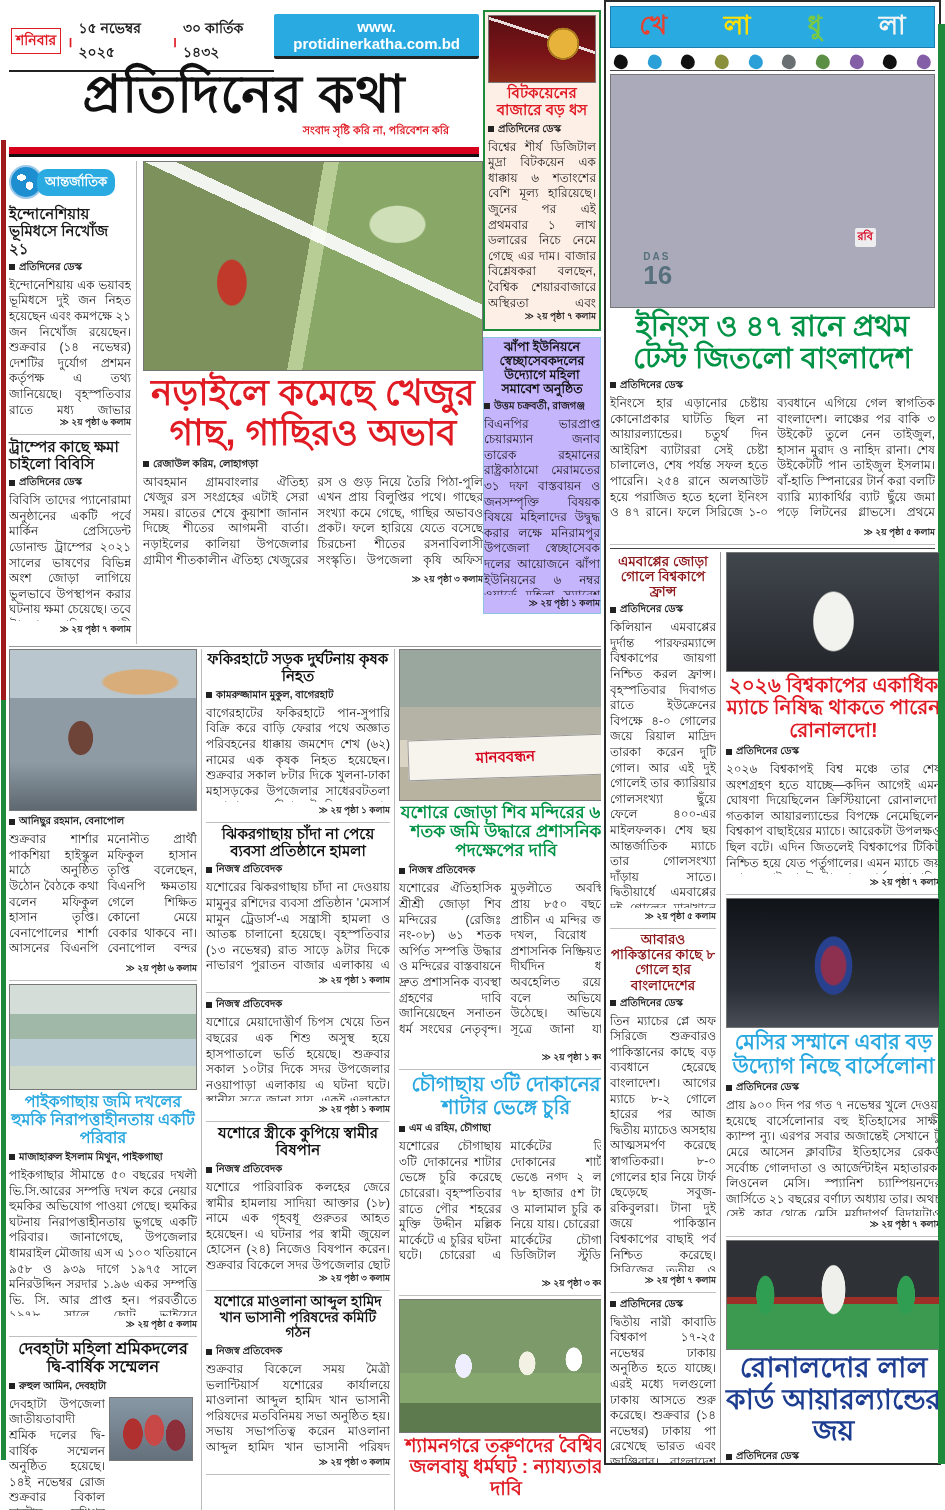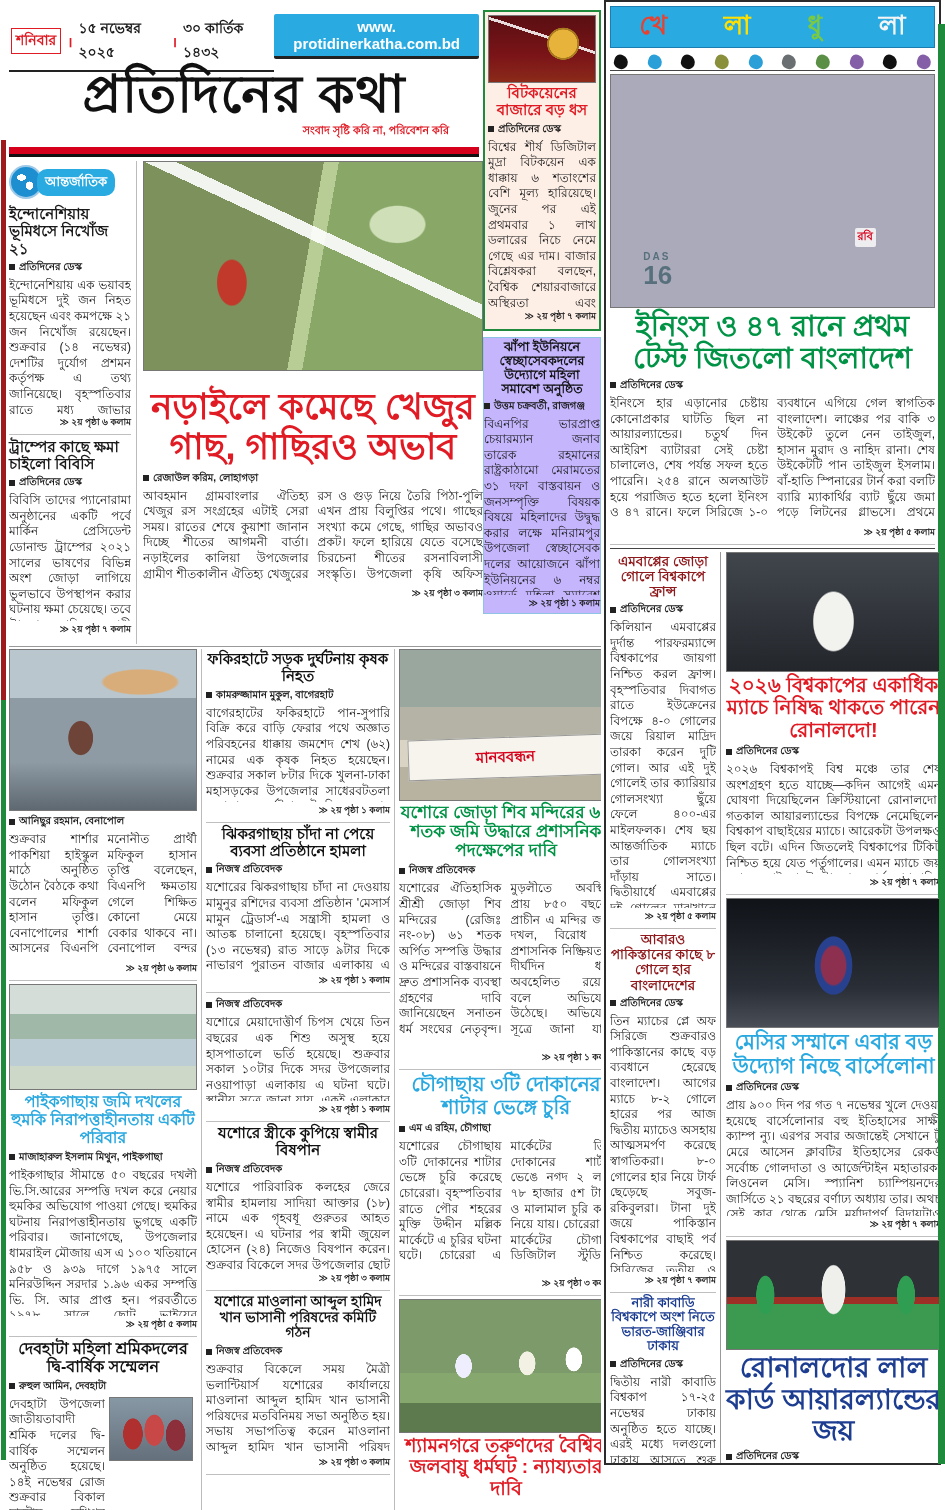--- a/index.html
+++ b/index.html
@@ -177,21 +177,21 @@
                     <span class="sq"></span>
                     <span>প্রতিদিনের ডেস্ক</span>
                   </div>
                 <div class="bd" style="height:128px">বিবিসি তাদের প্যানোরামা অনুষ্ঠানের একটি পর্বে মার্কিন প্রেসিডেন্ট ডোনাল্ড ট্রাম্পের ২০২১ সালের ভাষণের বিভিন্ন অংশ জোড়া লাগিয়ে ভুলভাবে উপস্থাপন করার ঘটনায় ক্ষমা চেয়েছে। তবে ট্রাম্পের দাবি অনুযায়ী ক্ষতিপূরণ দিতে প্রতিষ্ঠানটি অস্বীকৃতি জানিয়েছে। বিবিসি জানায়, এই সম্পাদনার কারণে ভুল ধারণা তৈরি হয়েছিল যে ট্রাম্প</div>
                 <div class="jump">≫ ২য় পৃষ্ঠা ৭ কলাম</div>
               </div>
             </div>
 
             <div class="center-top">
               <div class="ph ph-palm" style="height:208px"></div>
-              <div class="hl hl-red" style="font-size:36px;margin-top:16px">নড়াইলে কমেছে খেজুর গাছ, গাছিরও অভাব</div>
+              <div class="hl hl-red" style="font-size:36px;margin-top:2px">নড়াইলে কমেছে খেজুর গাছ, গাছিরও অভাব</div>
               <div class="by">
                   <span class="sq"></span>
                   <span>রেজাউল করিম, লোহাগড়া</span>
                 </div>
               <div class="bd bd2" style="height:96px">আবহমান গ্রামবাংলার ঐতিহ্য খেজুর রস সংগ্রহের এটাই সেরা সময়। রাতের শেষে কুয়াশা জানান দিচ্ছে শীতের আগমনী বার্তা। নড়াইলের কালিয়া উপজেলার গ্রামীণ শীতকালীন ঐতিহ্য খেজুরের রস ও গুড় নিয়ে তৈরি পিঠা-পুলি এখন প্রায় বিলুপ্তির পথে। গাছের সংখ্যা কমে গেছে, গাছির অভাবও প্রকট। ফলে হারিয়ে যেতে বসেছে চিরচেনা শীতের রসনাবিলাসী সংস্কৃতি। উপজেলা কৃষি অফিস সূত্রে জানা যায়, কালিয়া উপজেলার বিভিন্ন গ্রাম ও হাট-বাজারে খেজুরের পাটালি ও গুড়ের ব্যাপক চাহিদা। এ ঐতিহ্যকে পুনরুজ্জীবিত করতে স্থানীয় মো. খাইরুল ইসলাম চৌধুরী উদ্যোগ নেন। তিনি রাজশাহী থেকে তিনজন অভিজ্ঞ গাছি এনে স্থানীয়দের খেজুর গাছ কাটা ও রস সংগ্রহে উৎসাহিত করেন। এরই মধ্যে খেজুর গাছে রস আসতে শুরু করেছে। বিষয়টি জানার পর কালিয়া উপজেলা কৃষি অফিসার মো. জাহাঙ্গীর আলম ঘটনাস্থল পরিদর্শন করে স্থানীয় গাছিদের প্রশিক্ষণ দেওয়ার আশ্বাস দিয়েছেন। রাজশাহী থেকে আসা গাছি আজিজুর রহমান বলেন, 'চার বছর আগে লোহাগড়ার লাহুড়িয়ায় খেজুর গাছ</div>
               <div class="jump">≫ ২য় পৃষ্ঠা ৩ কলাম</div>
             </div>
           </div>
         </div>
 
@@ -391,21 +391,20 @@
           <div class="story">
             <div class="hl hl-maroon" style="font-size:13.5px">আবারও পাকিস্তানের কাছে ৮ গোলে হার বাংলাদেশের</div>
             <div class="by">
                 <span class="sq"></span>
                 <span>প্রতিদিনের ডেস্ক</span>
               </div>
             <div class="bd" style="height:258px">তিন ম্যাচের প্লে অফ সিরিজে শুক্রবারও পাকিস্তানের কাছে বড় ব্যবধানে হেরেছে বাংলাদেশ। আগের ম্যাচে ৮-২ গোলে হারের পর আজ দ্বিতীয় ম্যাচেও অসহায় আত্মসমর্পণ করেছে স্বাগতিকরা। ৮-০ গোলের হার নিয়ে টার্ফ ছেড়েছে সবুজ-রকিবুলরা। টানা দুই জয়ে পাকিস্তান বিশ্বকাপের বাছাই পর্ব নিশ্চিত করেছে। সিরিজের তৃতীয় ও শেষ ম্যাচ হবে ১৫ নভেম্বর। মওলানা ভাসানী স্টেডিয়ামে শুক্রবার ম্যাচের ষষ্ঠ মিনিটে পেনাল্টি কর্নার থেকে পাকিস্তানকে এগিয়ে দেন সুফিয়ান খান। প্রথম কোয়ার্টারে এরপর আর কোনও গোল করতে পারেনি সফরকারীরা। তবে দ্বিতীয় কোয়ার্টারে বাংলাদেশের ত্রাহি অবস্থা। ১৯ মিনিটে পেনাল্টি কর্নার থেকে দ্বিতীয় গোলটি করেন সুফিয়ান খান। ৩০ মিনিটে রানা ওয়াহিদ আশরাফের স্টিক থেকে আসে তৃতীয় গোল। একই মিনিটে পেনাল্টি কর্নারে গোস্ট কাঁপান রানা ওয়ালিন। তৃতীয় কোয়ার্টার শুরু হওয়ার দুই</div>
             <div class="jump">≫ ২য় পৃষ্ঠা ৭ কলাম</div>
           </div>
           <div class="story nb">
-            <div class="hl hl-navy" style="font-size:13px">নারী কাবাডি বিশ্বকাপে অংশ নিতে ভারত-জাঞ্জিবার ঢাকায়</div>
             <div class="by">
                 <span class="sq"></span>
                 <span>প্রতিদিনের ডেস্ক</span>
               </div>
             <div class="bd" style="height:168px">দ্বিতীয় নারী কাবাডি বিশ্বকাপ ১৭-২৫ নভেম্বর ঢাকায় অনুষ্ঠিত হতে যাচ্ছে। এরই মধ্যে দলগুলো ঢাকায় আসতে শুরু করেছে। শুক্রবার (১৪ নভেম্বর) ঢাকায় পা রেখেছে ভারত এবং জাঞ্জিবার। বাংলাদেশ কাবাডি ফেডারেশনের আয়োজনে বিশ্বকাপের সব খেলা হবে মিরপুরের শহীদ সোহরাওয়ার্দী ইনডোর স্টেডিয়ামে। বিশ্বকাপকে সফল করতে সার্বিক প্রস্তুতি নেওয়া হয়েছে। খেলোয়াড়দের নিরাপত্তা, আবাসন, যাতায়াত এবং ভেন্যু ব্যবস্থাপনা সব ক্ষেত্রেই সর্বোচ্চ গুরুত্ব দেওয়া হয়েছে। ১৩ বছর পর অনুষ্ঠিত হচ্ছে নারী কাবাডি বিশ্বকাপ। ২০১২ সালে প্রথম আসর হয়েছিল ভারতের পাটনায়। সেই আসরে বাংলাদেশ কোয়ার্টার ফাইনালে হেরেছিল</div>
 
           </div>
         </div>
 
         <div class="sp-wide">

